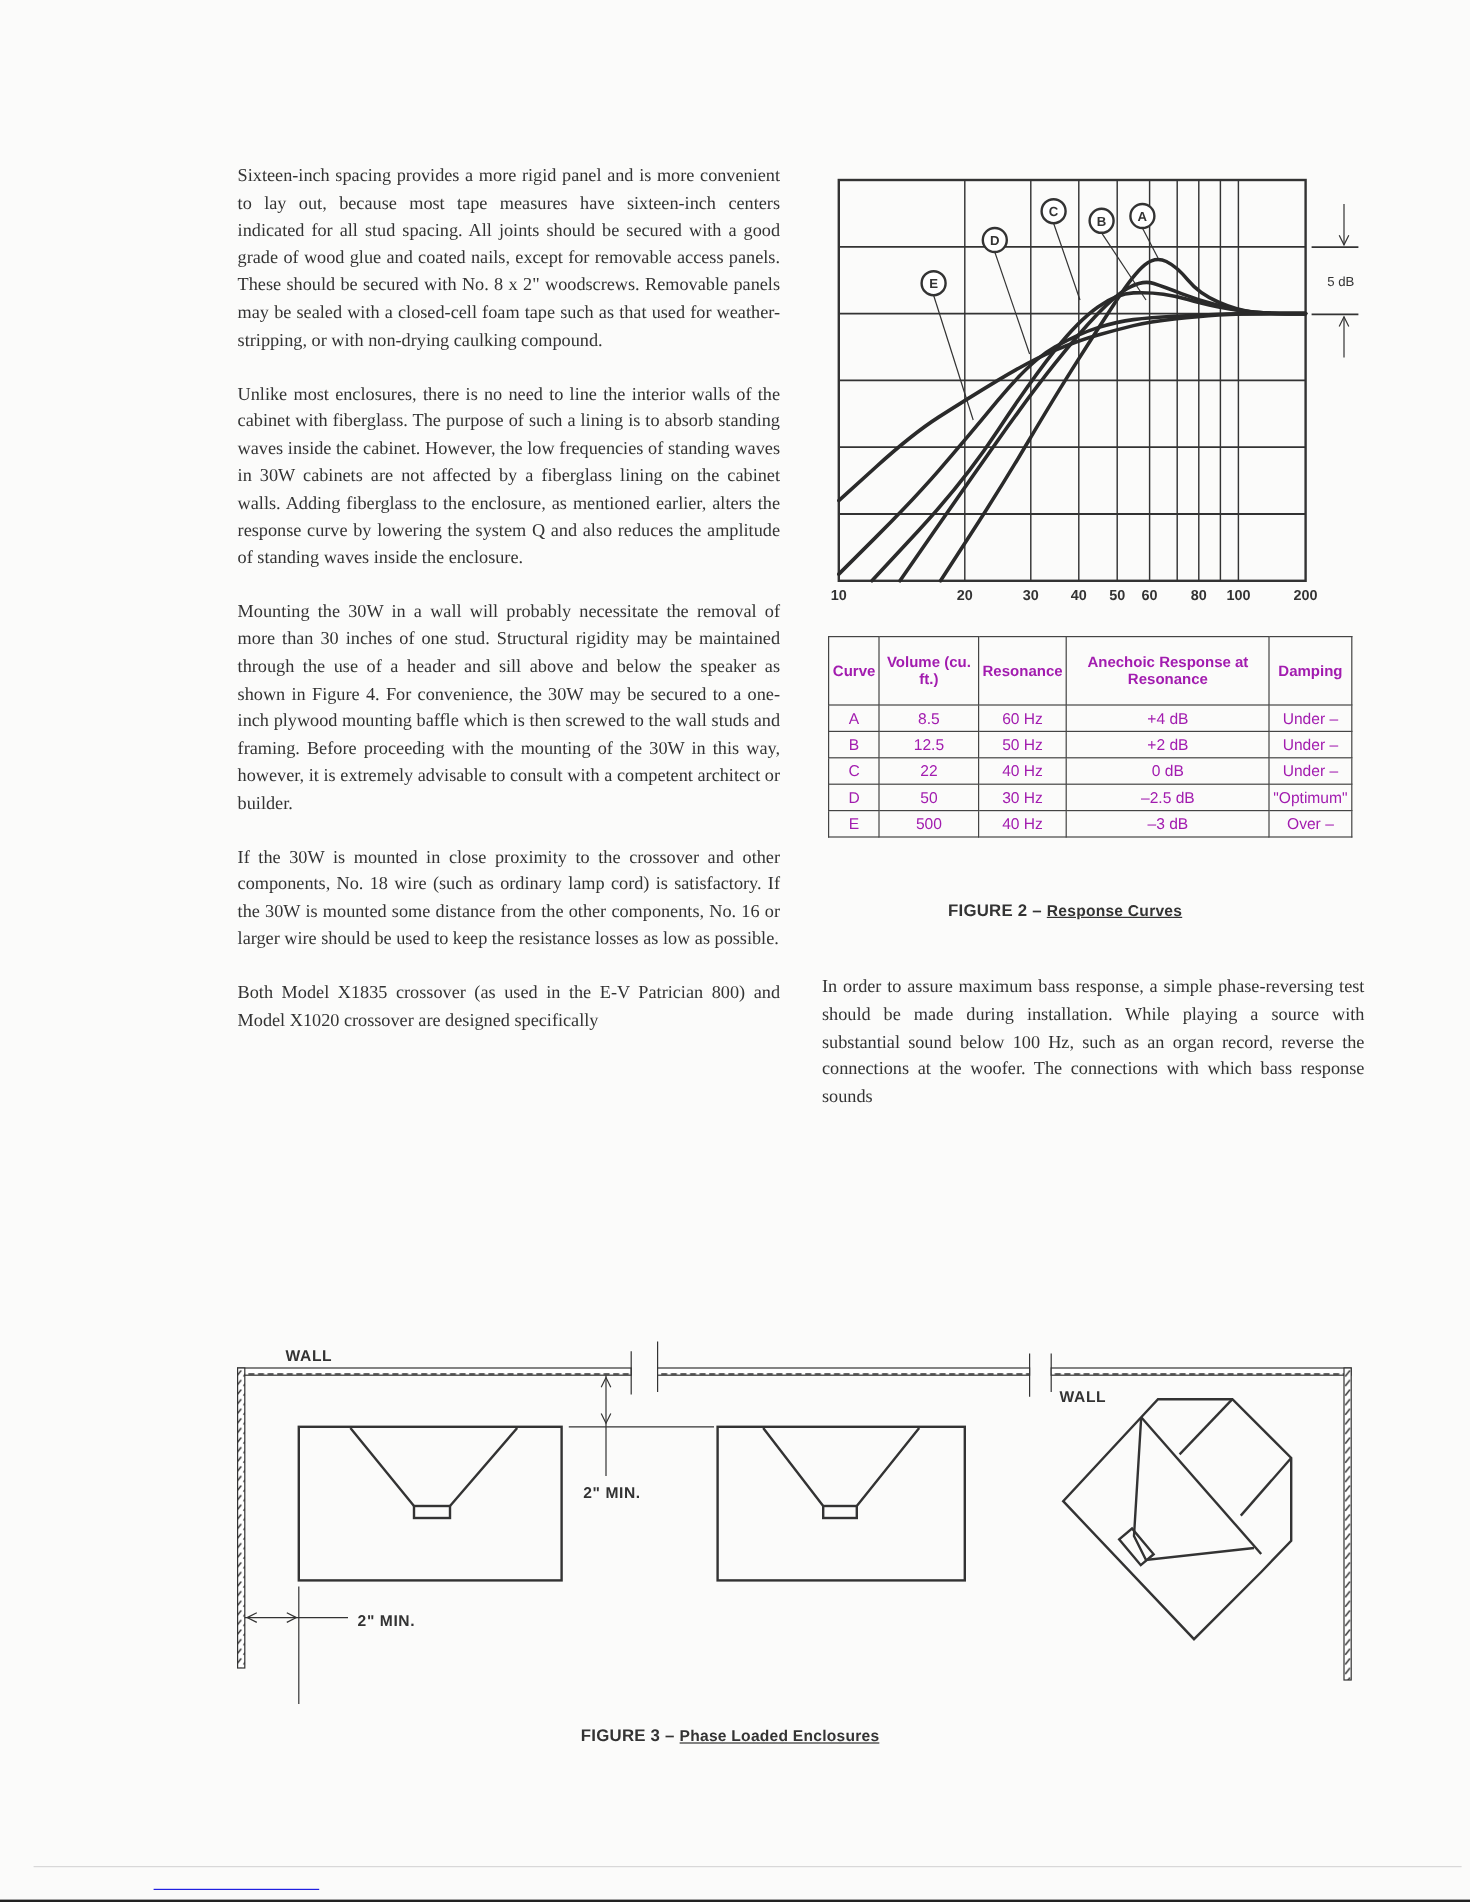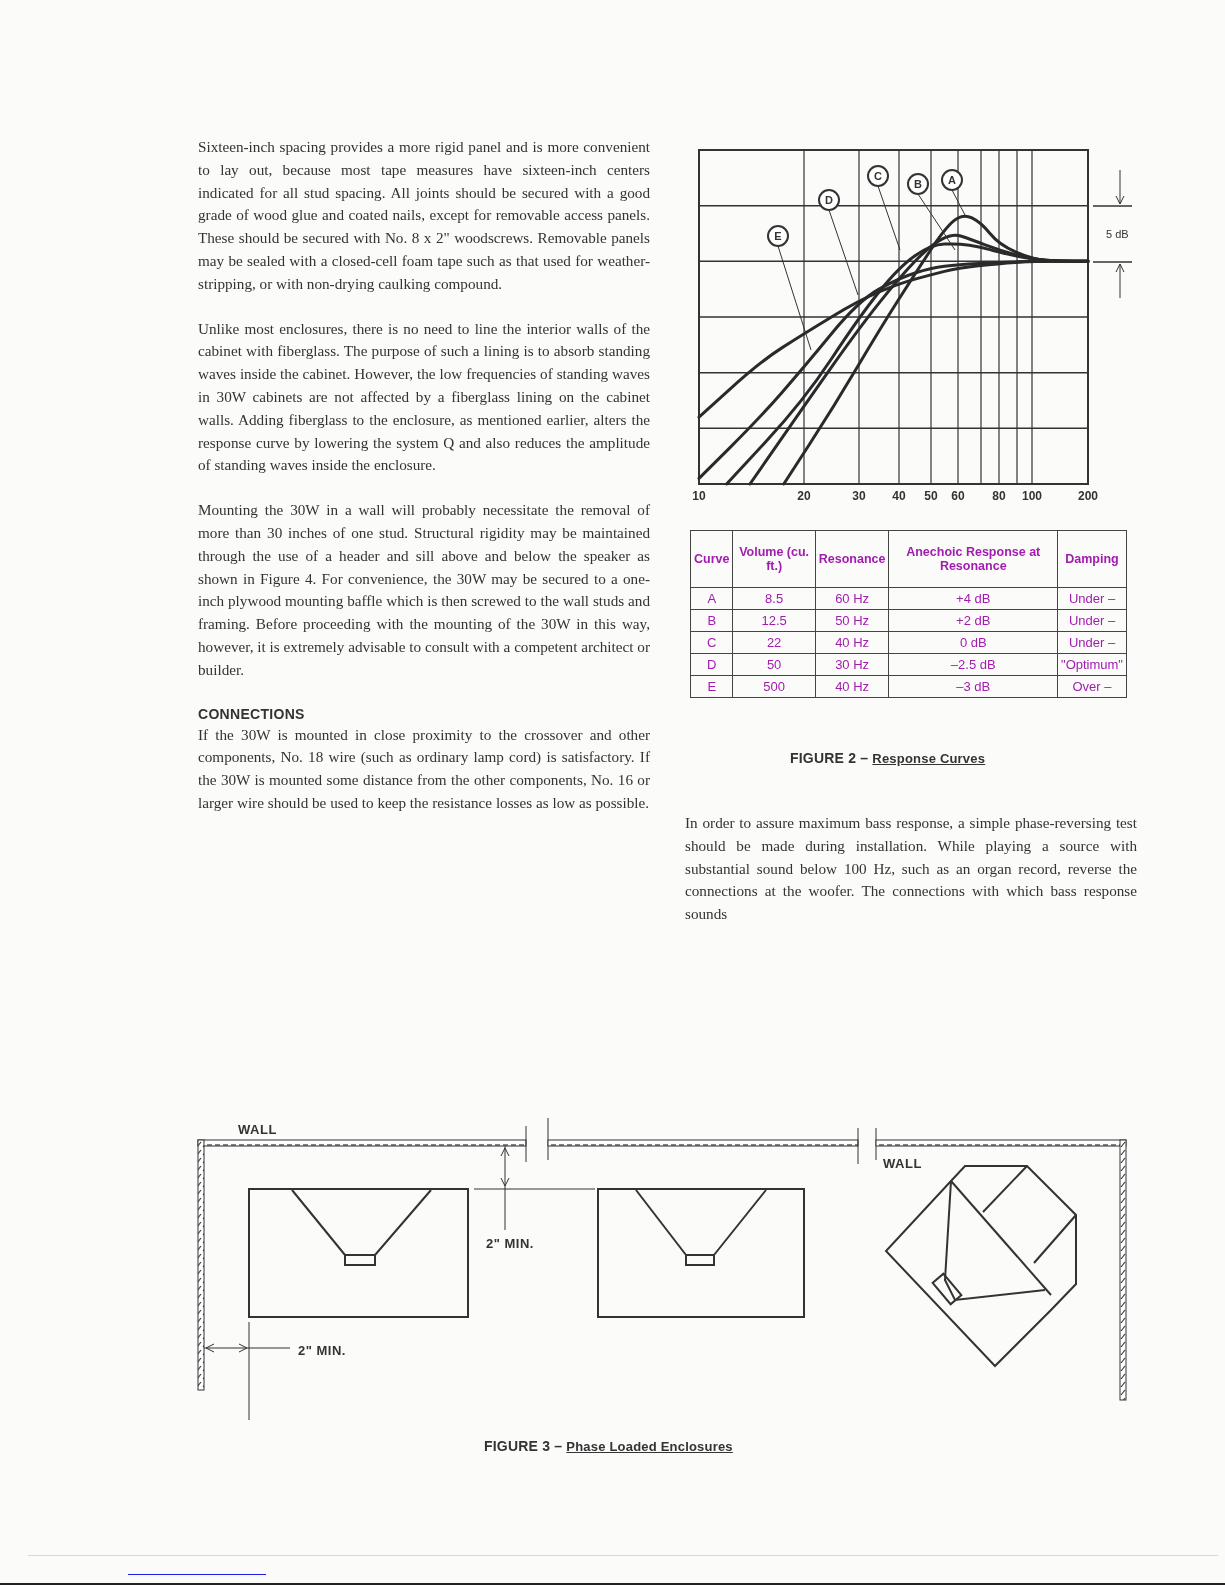--- a/index.html
+++ b/index.html
@@ -54,22 +54,22 @@
   #blue-link { position: absolute; left: 128px; top: 1574px; width: 138px; height: 1px; background: #2020e0; }
   #bottom-strip { position: absolute; left: 0; top: 1583px; width: 1225px; height: 2px; background: #222; }
 </style>
 </head>
 <body>
 
 <div id="left-col" class="col">
   <p>Sixteen-inch spacing provides a more rigid panel and is more convenient to lay out, because most tape measures have sixteen-inch centers indicated for all stud spacing. All joints should be secured with a good grade of wood glue and coated nails, except for removable access panels. These should be secured with No. 8 x 2" woodscrews. Removable panels may be sealed with a closed-cell foam tape such as that used for weather-stripping, or with non-drying caulking compound.</p>
   <p>Unlike most enclosures, there is no need to line the interior walls of the cabinet with fiberglass. The purpose of such a lining is to absorb standing waves inside the cabinet. However, the low frequencies of standing waves in 30W cabinets are not affected by a fiberglass lining on the cabinet walls. Adding fiberglass to the enclosure, as mentioned earlier, alters the response curve by lowering the system Q and also reduces the amplitude of standing waves inside the enclosure.</p>
   <p>Mounting the 30W in a wall will probably necessitate the removal of more than 30 inches of one stud. Structural rigidity may be maintained through the use of a header and sill above and below the speaker as shown in Figure 4. For convenience, the 30W may be secured to a one-inch plywood mounting baffle which is then screwed to the wall studs and framing. Before proceeding with the mounting of the 30W in this way, however, it is extremely advisable to consult with a competent architect or builder.</p>
-  <span class="head">CONNECTIONS</span>
   <p>If the 30W is mounted in close proximity to the crossover and other components, No. 18 wire (such as ordinary lamp cord) is satisfactory. If the 30W is mounted some distance from the other components, No. 16 or larger wire should be used to keep the resistance losses as low as possible.</p>
+  <p>Both Model X1835 crossover (as used in the E-V Patrician 800) and Model X1020 crossover are designed specifically</p>
 </div>
 
 <div id="right-col" class="col">
   <p>In order to assure maximum bass response, a simple phase-reversing test should be made during installation. While playing a source with substantial sound below 100 Hz, such as an organ record, reverse the connections at the woofer. The connections with which bass response sounds</p>
 </div>
 
 <svg id="chart" width="470" height="370">
   <g id="grid">
       <rect x="19" y="10" width="389" height="334" fill="none" stroke="#333" stroke-width="2"></rect>
       <line x1="19" x2="408" y1="288.33333333333337" y2="288.33333333333337" stroke="#333" stroke-width="1.5"></line>

